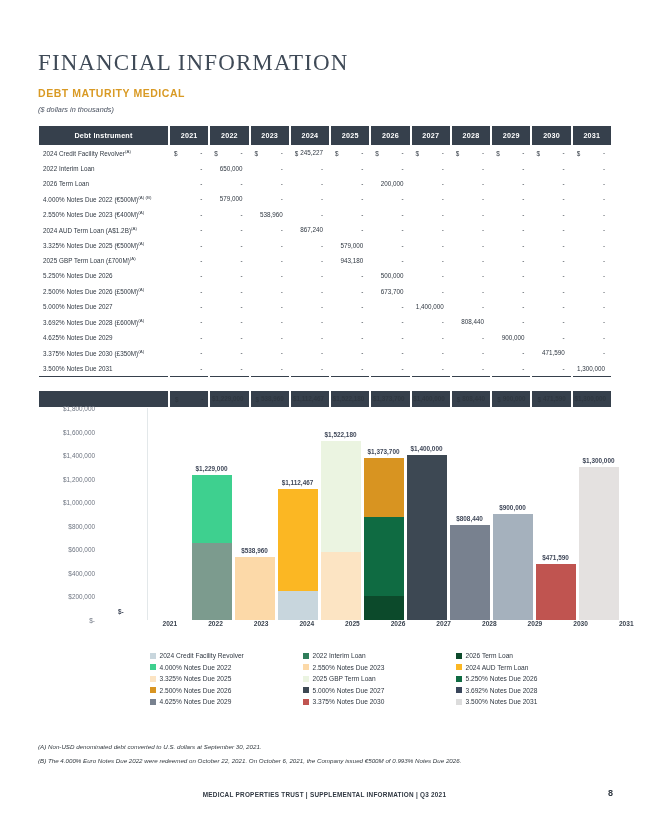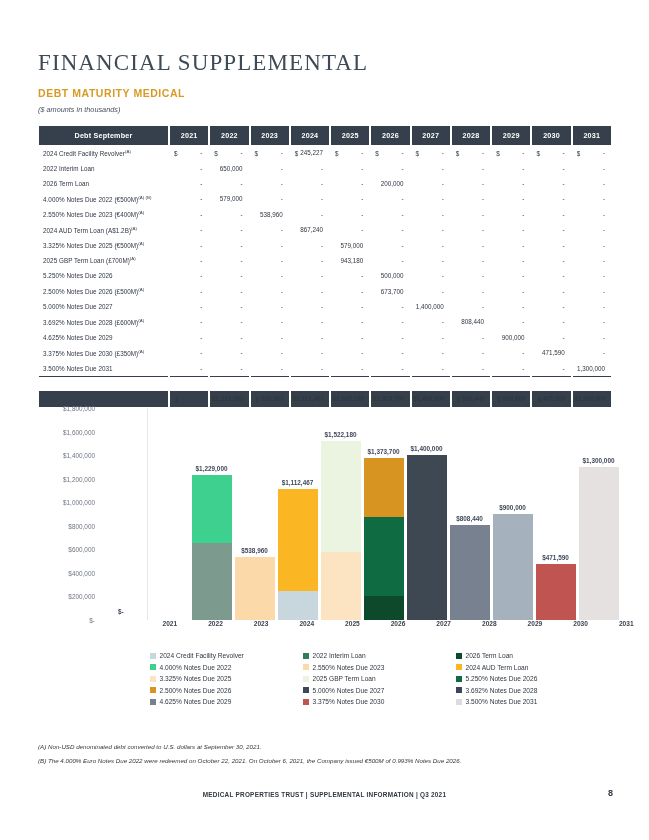--- a/index.html
+++ b/index.html
@@ -93,29 +93,29 @@
     text-align: center; font-size: 6.4px; font-weight: bold;
     letter-spacing: .25px; color: #2f3741;
   }
   .pageno { position: absolute; right: 36px; top: 788px; font-size: 9px; font-weight: bold; color: #2f3741; }
 </style>
 </head>
 <body>
 
 <div class="page">
 
-  <div class="page-title">FINANCIAL SUPPLEMENTAL</div>
+  <div class="page-title">FINANCIAL INFORMATION</div>
   <div class="section-title">DEBT MATURITY MEDICAL</div>
-  <div class="section-sub">($ amounts in thousands)</div>
+  <div class="section-sub">($ dollars in thousands)</div>
 
   <div class="tbl-wrap">
     <table class="dm">
       <thead>
         <tr id="thead-row">
-            <th class="lbl">Debt September</th>
+            <th class="lbl">Debt Instrument</th>
             <th class="yr">2021</th>
             <th class="yr">2022</th>
             <th class="yr">2023</th>
             <th class="yr">2024</th>
             <th class="yr">2025</th>
             <th class="yr">2026</th>
             <th class="yr">2027</th>
             <th class="yr">2028</th>
             <th class="yr">2029</th>
             <th class="yr">2030</th>

